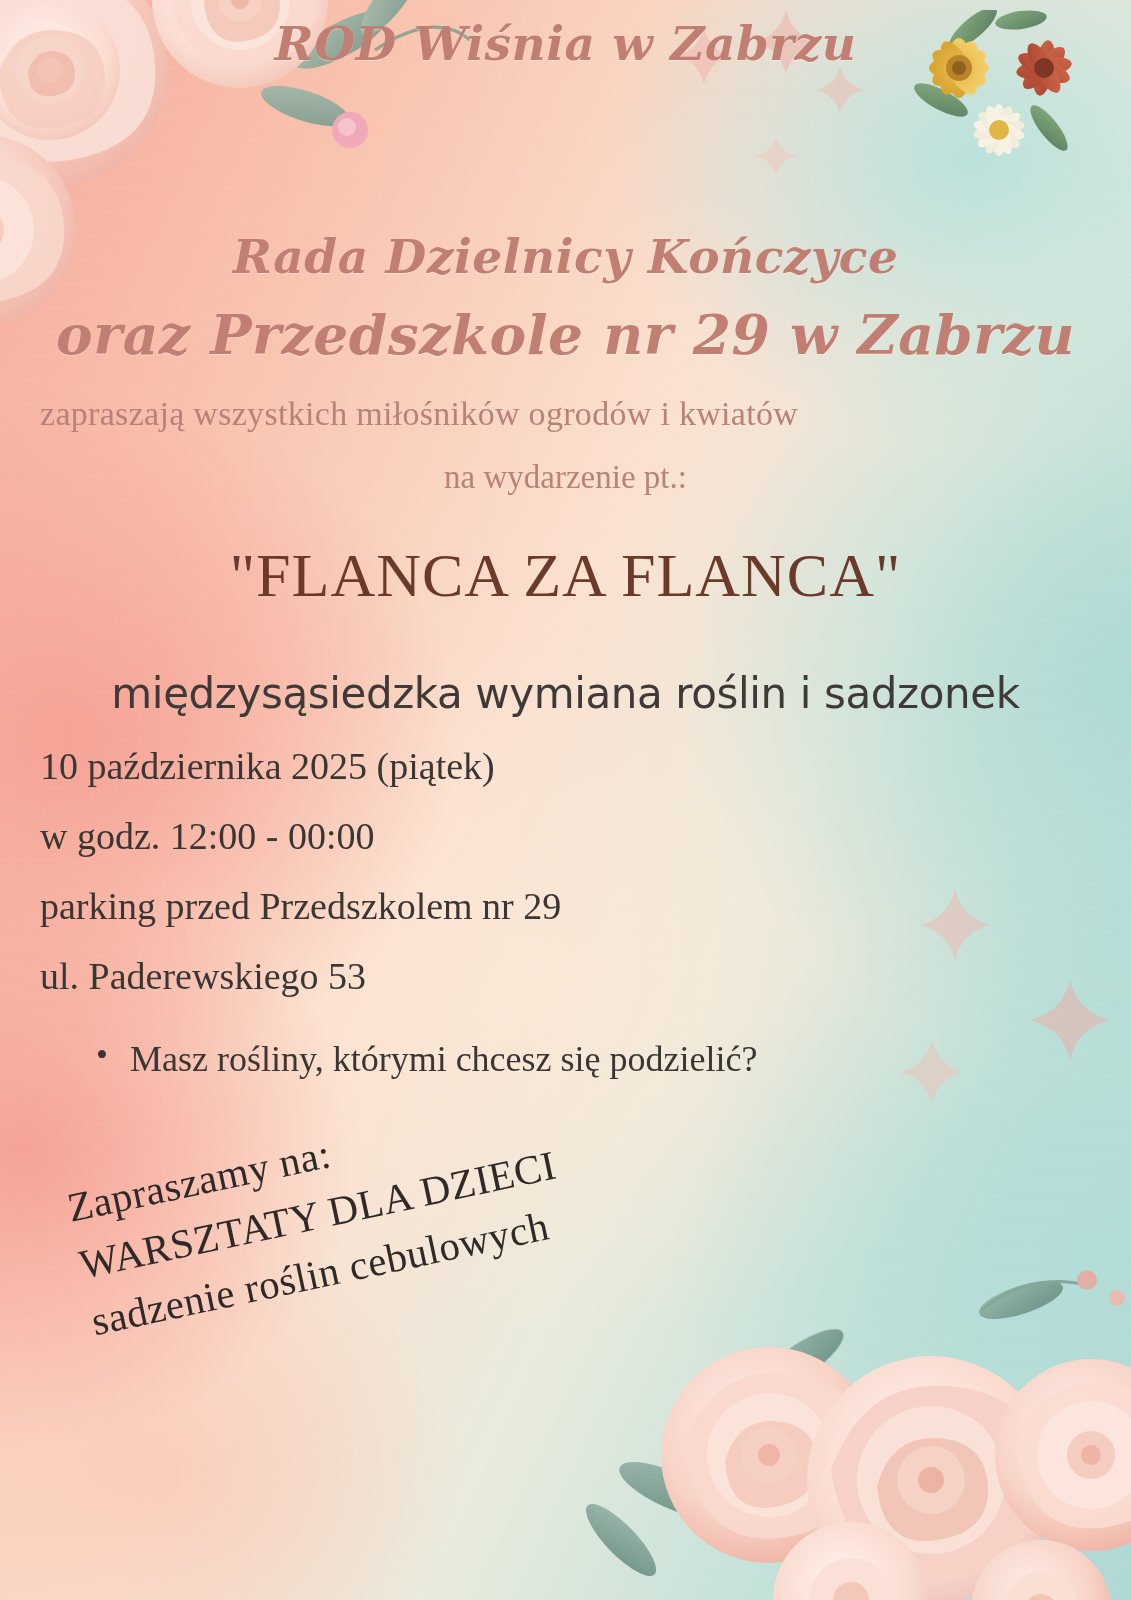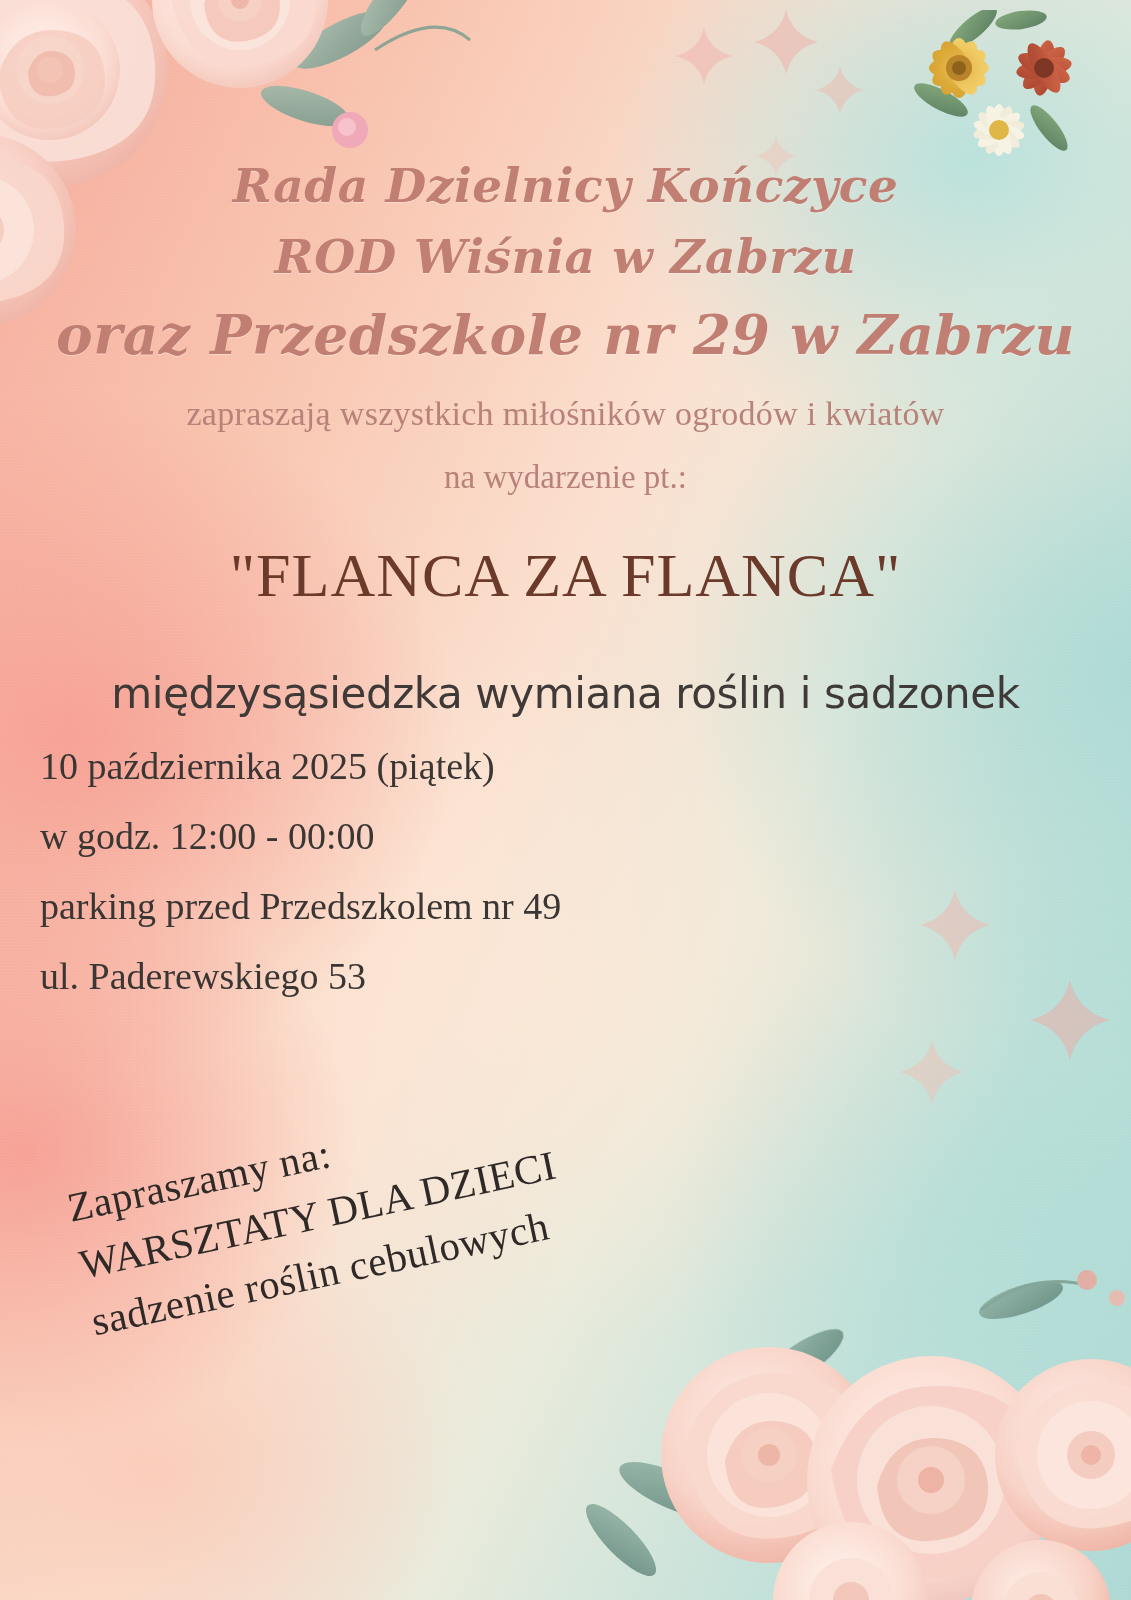--- a/index.html
+++ b/index.html
@@ -61,21 +61,20 @@
     font-weight: bold;
     color: #c07f72;
     text-shadow: 0 1px 0 rgba(255,255,255,0.35);
     letter-spacing: 0.5px;
   }
   .script-1 { font-size: 47px; margin-top: 158px; }
   .script-2 { font-size: 47px; margin-top: 16px; }
   .script-3 { font-size: 55px; margin-top: 18px; }
 
   .sub-line {
-    text-align: center;
     color: #b8827a;
     font-family: "Liberation Serif", serif;
     font-size: 34px;
     margin-top: 28px;
     letter-spacing: 0.3px;
   }
   .sub-line-2 {
     text-align: center;
     color: #b8827a;
     font-family: "Liberation Serif", serif;
@@ -353,37 +352,38 @@
       <path d="M20 0 q4 16 20 20 q-16 4 -20 20 q-4 -16 -20 -20 q16 -4 20 -20z" fill="#f2b6ae" opacity="0.5"></path>
     </svg>
   <svg class="sparkle" style="top:980px; left:1030px; width:80px; height:80px;" viewBox="0 0 40 40">
       <path d="M20 0 q4 16 20 20 q-16 4 -20 20 q-4 -16 -20 -20 q16 -4 20 -20z" fill="#f0aaa3" opacity="0.5"></path>
     </svg>
   <svg class="sparkle" style="top:1040px; left:900px; width:64px; height:64px;" viewBox="0 0 40 40">
       <path d="M20 0 q4 16 20 20 q-16 4 -20 20 q-4 -16 -20 -20 q16 -4 20 -20z" fill="#f4bcb2" opacity="0.45"></path>
     </svg>
 
   <div class="content">
+    <div class="script-line script-2">ROD Wiśnia w Zabrzu</div>
     <div class="script-line script-1">Rada Dzielnicy Kończyce</div>
-    <div class="script-line script-2">ROD Wiśnia w Zabrzu</div>
     <div class="script-line script-3">oraz Przedszkole nr 29 w Zabrzu</div>
 
     <div class="sub-line">zapraszają wszystkich miłośników ogrodów i kwiatów</div>
     <div class="sub-line-2">na wydarzenie pt.:</div>
 
     <div class="headline">"FLANCA ZA FLANCA"</div>
 
     <div class="tagline">międzysąsiedzka wymiana roślin i sadzonek</div>
 
     <div class="detail">10 października 2025 (piątek)</div>
     <div class="detail">w godz. 12:00 - 00:00</div>
-    <div class="detail">parking przed Przedszkolem nr 49</div>
+    <div class="detail">parking przed Przedszkolem nr 29</div>
     <div class="detail">ul. Paderewskiego 53</div>
 
     <ul class="bullets">
+      <li>Masz rośliny, którymi chcesz się podzielić?</li>
     </ul>
   </div>
 
   <div class="workshop">
     <div class="w-line">Zapraszamy na:</div>
     <div class="w-line">WARSZTATY DLA DZIECI</div>
     <div class="w-line">sadzenie roślin cebulowych</div>
   </div>
 </div>
 

